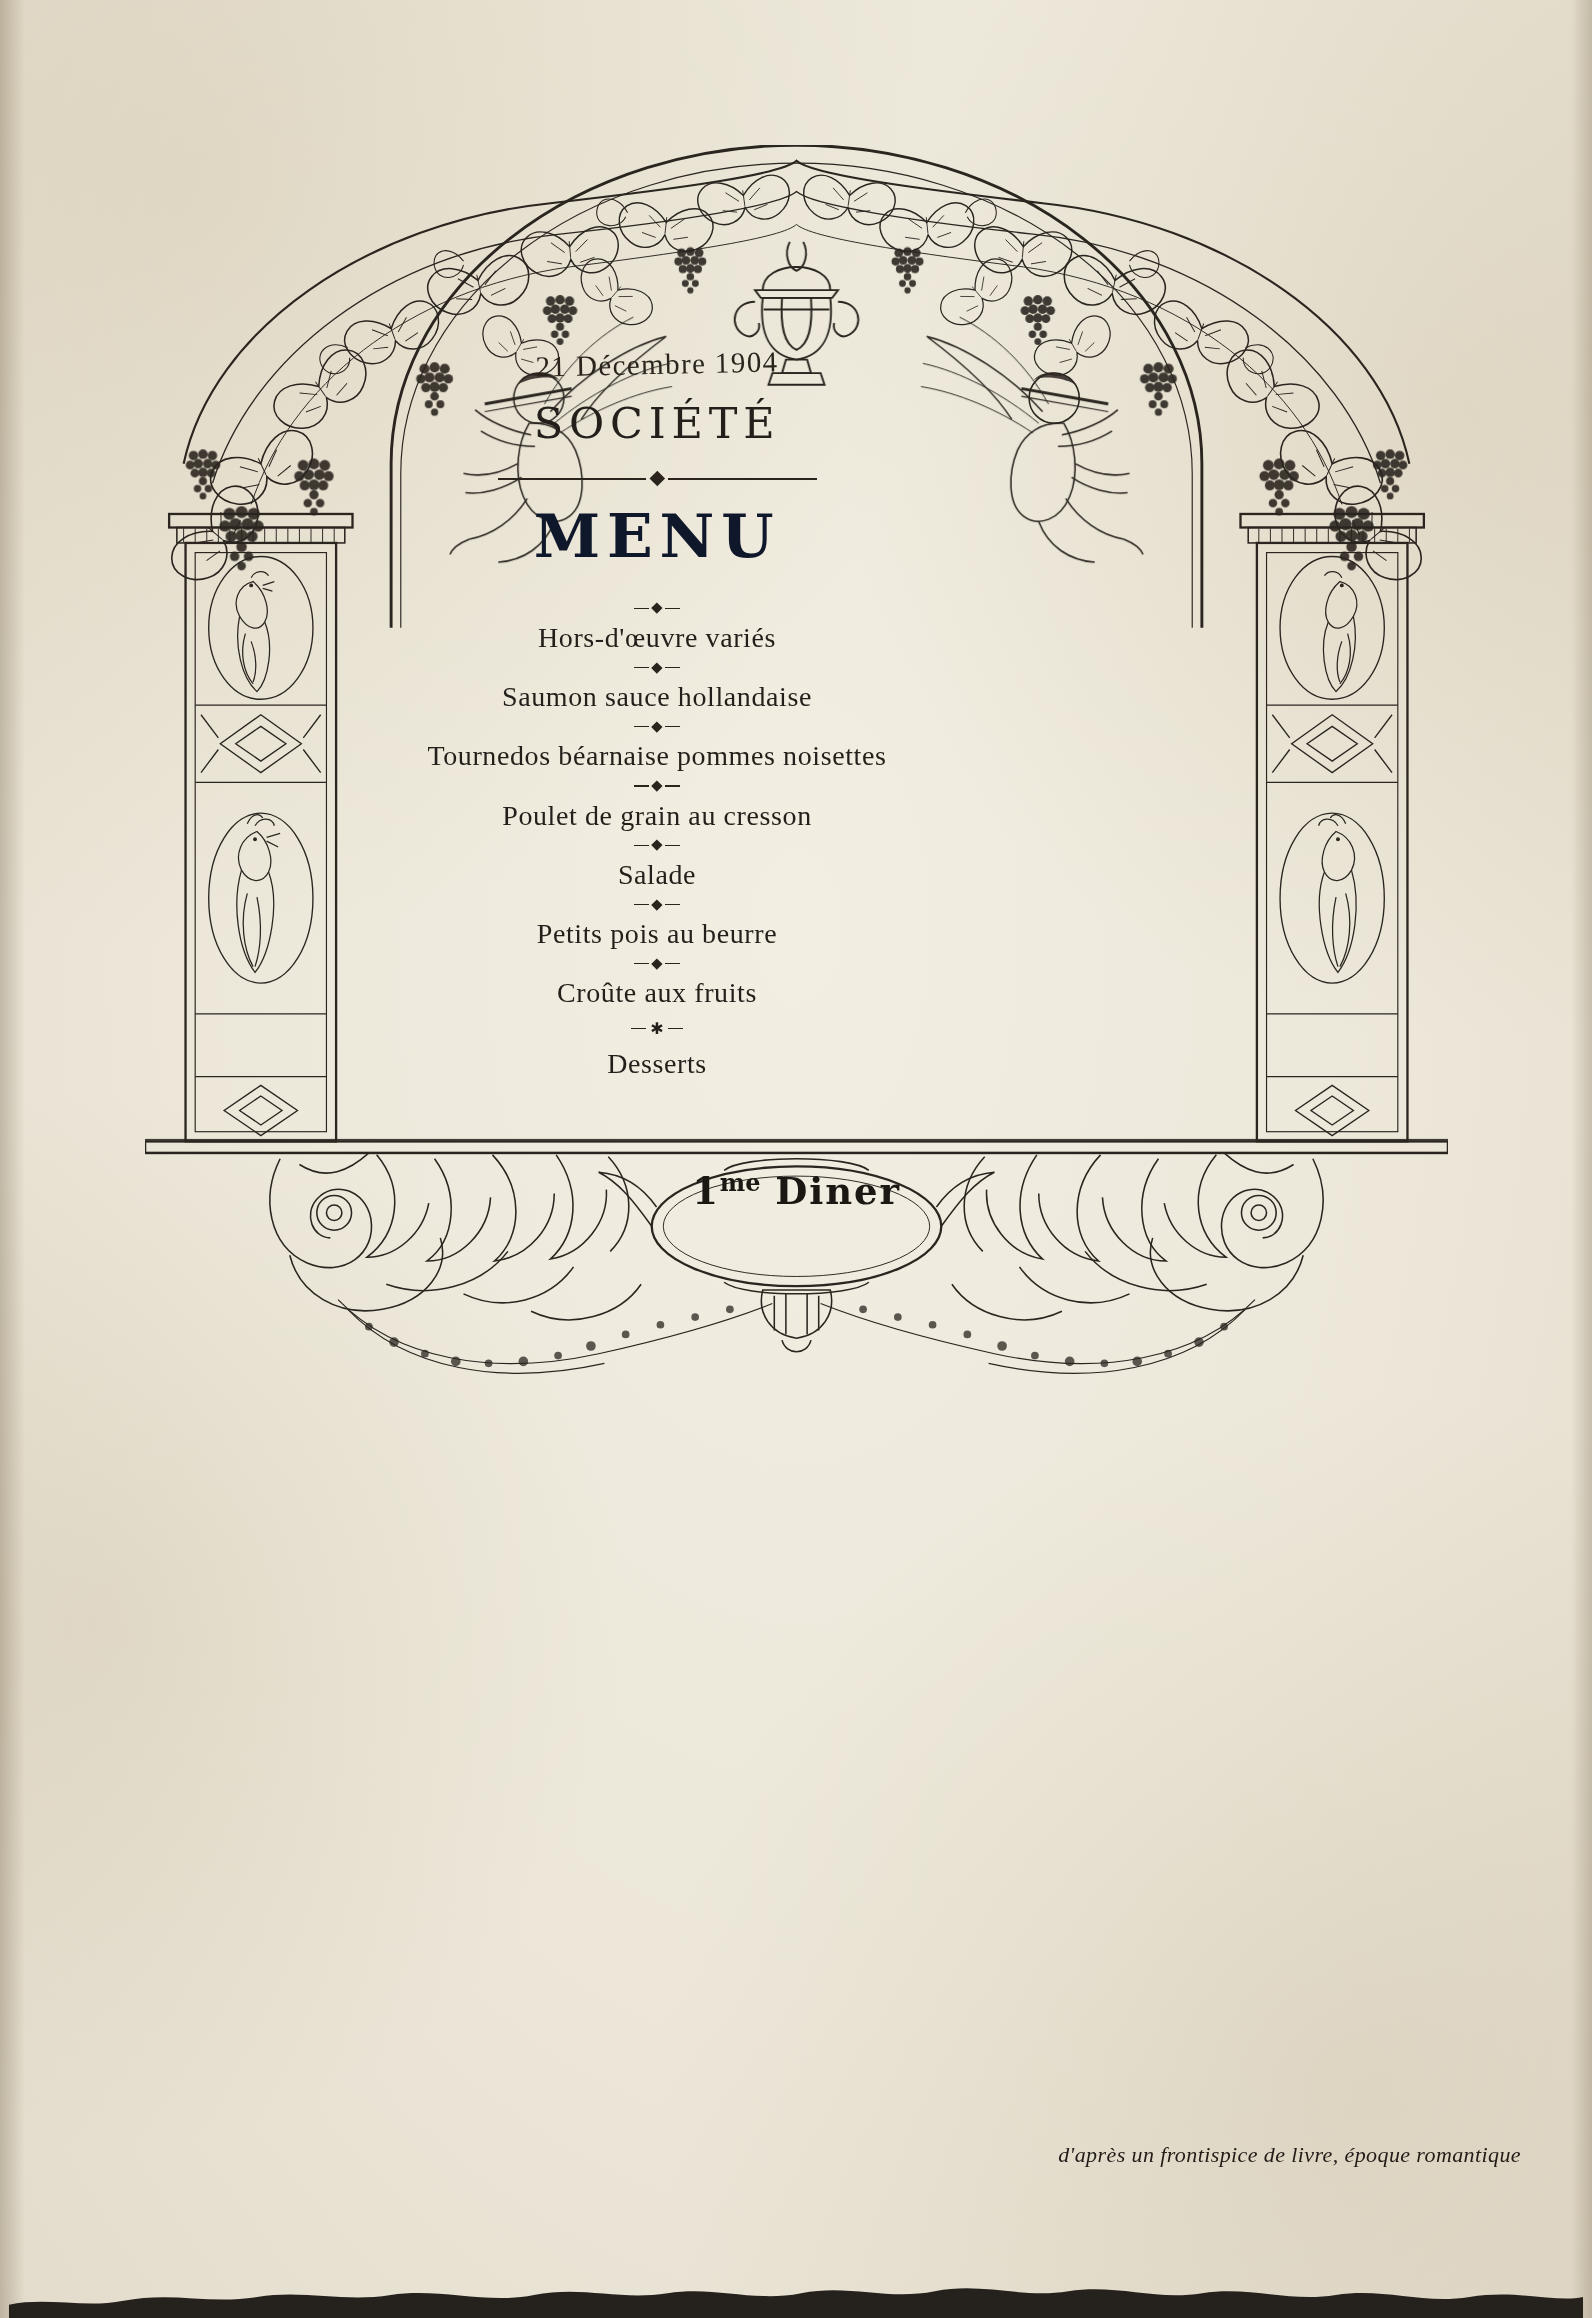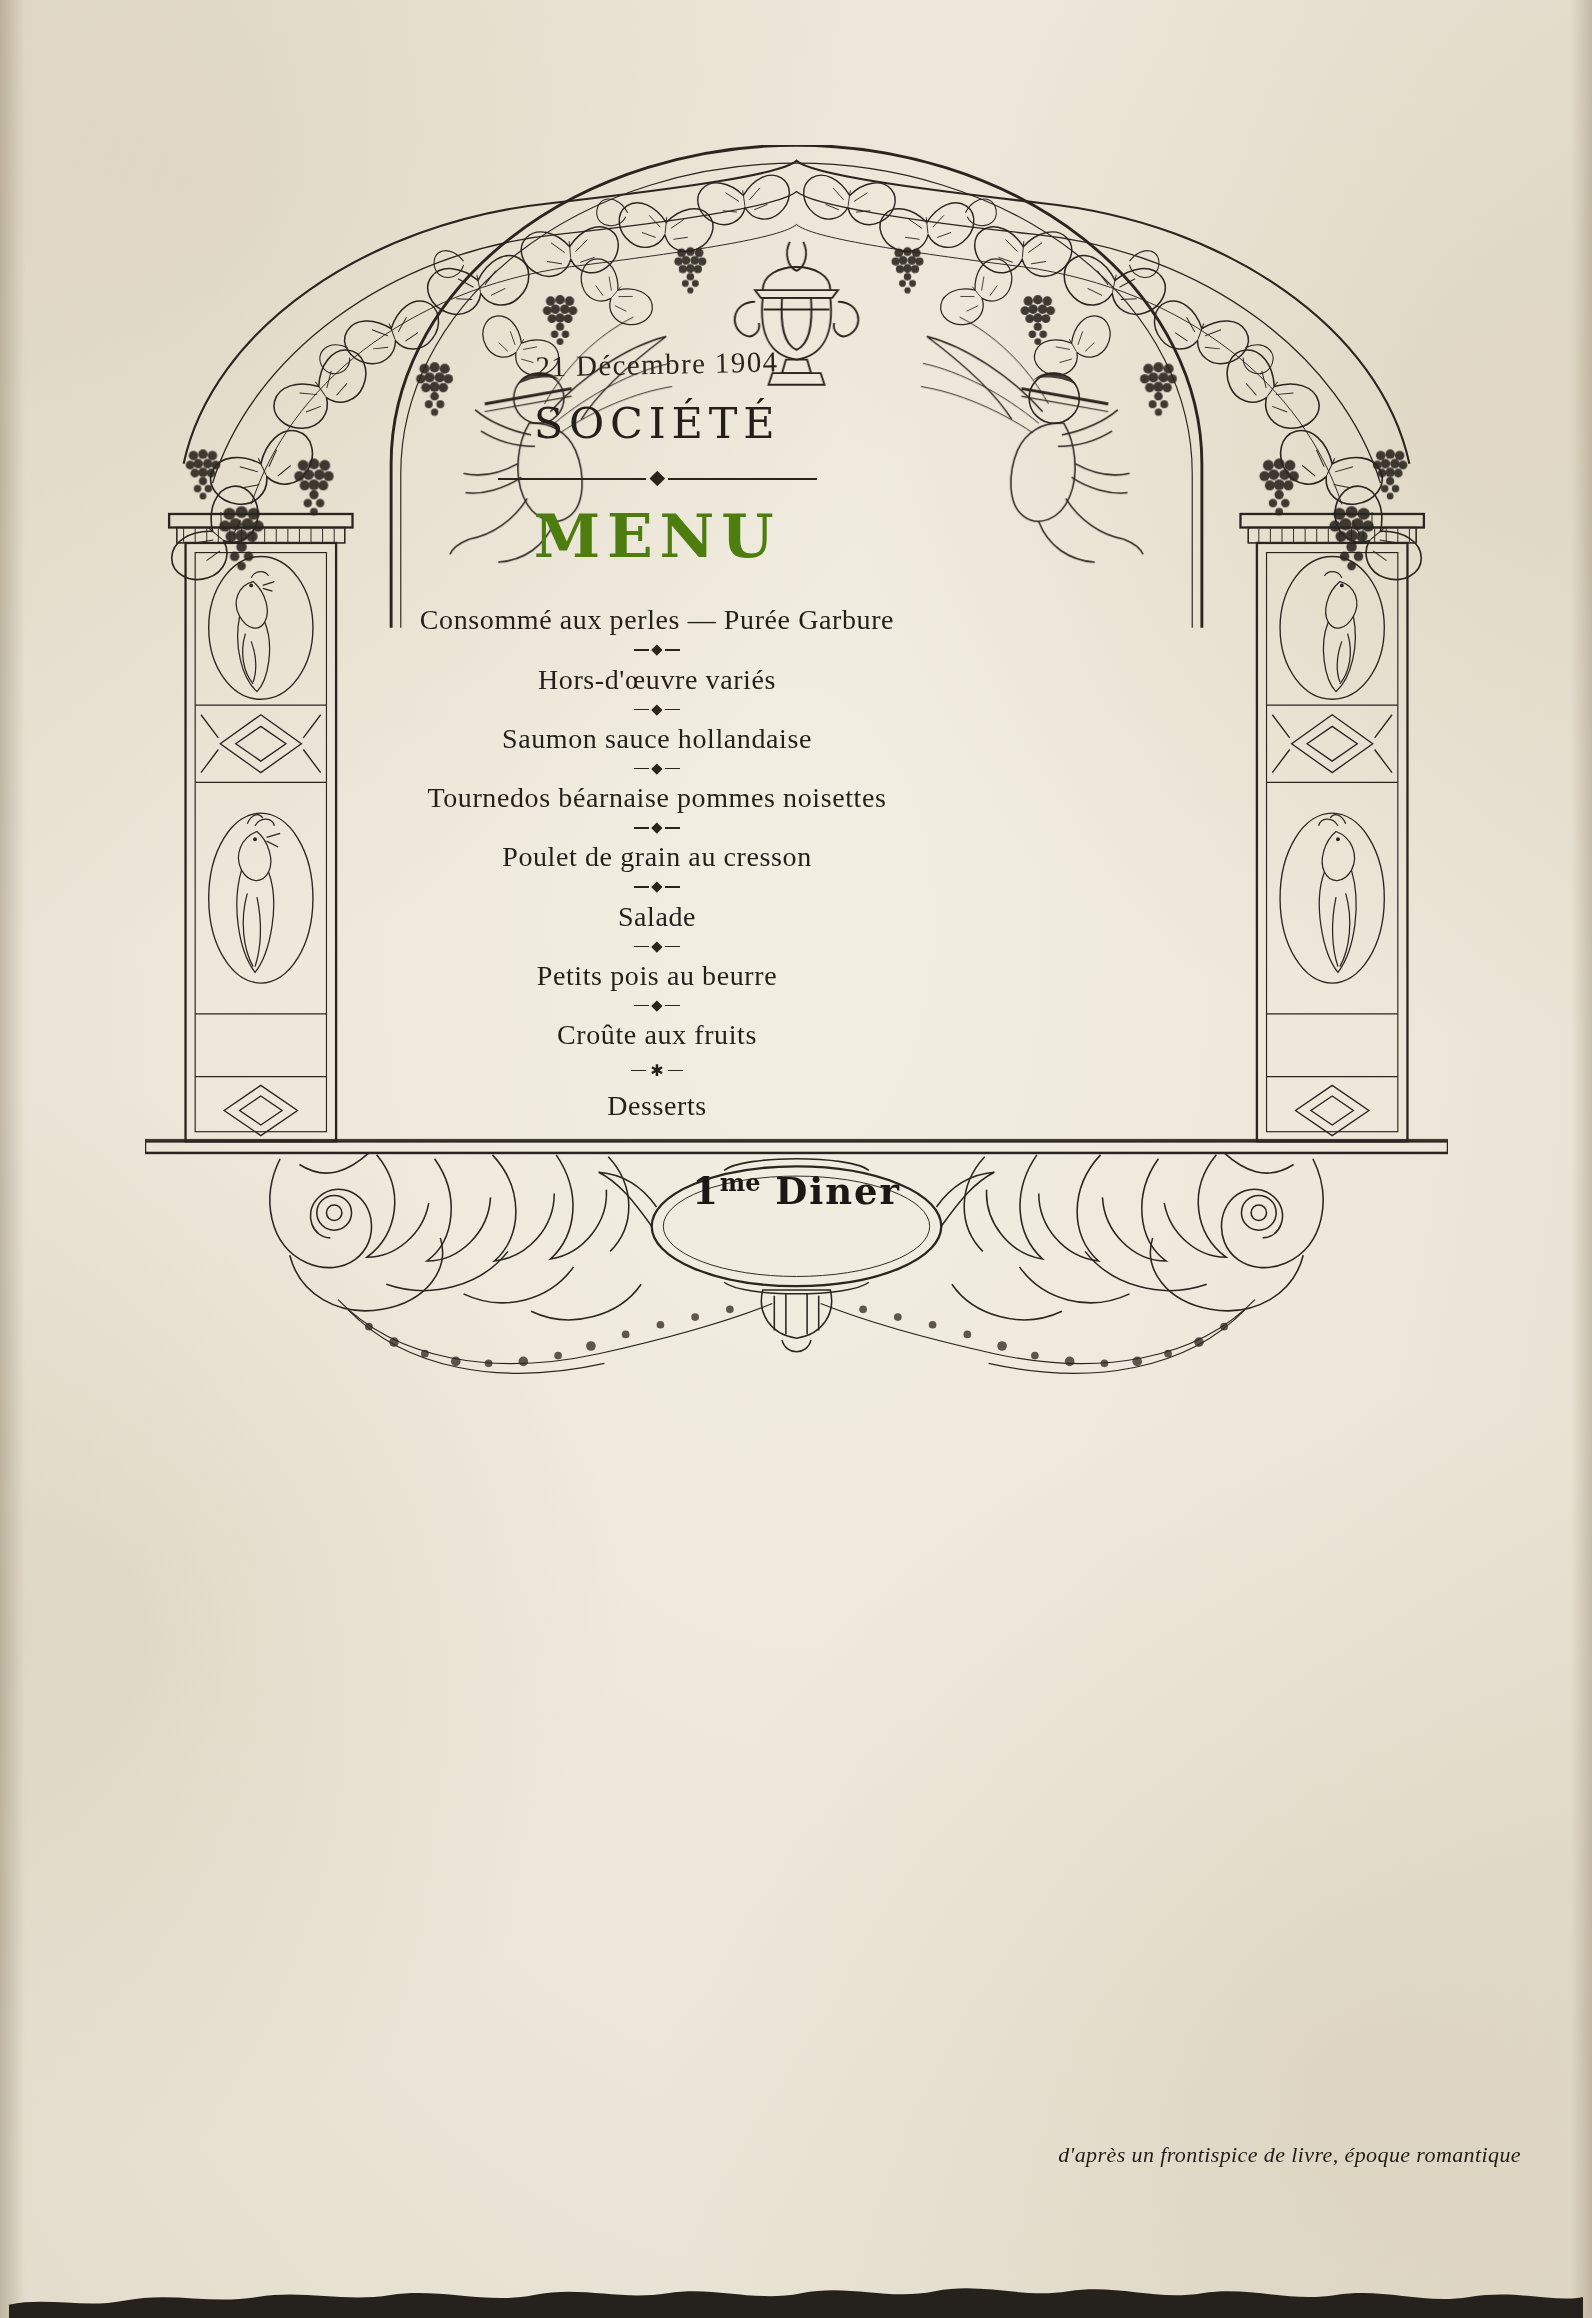--- a/index.html
+++ b/index.html
@@ -120,21 +120,21 @@
     height: 10.6px;
     background: #2a241d;
     transform: rotate(45deg);
   }
   .menu-word {
     font-size: 60px;
     font-weight: bold;
     letter-spacing: 6.8px;
     font-family: "DejaVu Serif", serif;
     margin: 17.4px 0 33px 0;
-    color: #4d7c0f;
+    color: #0f172a;
   }
   .dish {
     font-size: 28px;
     letter-spacing: 0.6px;
     line-height: 1.15;
     color: #241f1a;
     white-space: nowrap;
   }
   .sep {
     display: flex;
@@ -570,21 +570,20 @@
     <div class="societe">SOCIÉTÉ</div>
 
     <div class="rule">
       <span class="bar"></span>
       <span class="dot"></span>
       <span class="bar"></span>
     </div>
 
     <div class="menu-word">MENU</div>
 
-    <div class="dish">Consommé aux perles — Purée Garbure</div>
     <div class="sep">
         <span class="s-bar"></span>
         <span class="s-dot"></span>
         <span class="s-bar"></span>
       </div>
 
     <div class="dish">Hors-d'œuvre variés</div>
     <div class="sep">
         <span class="s-bar"></span>
         <span class="s-dot"></span>

